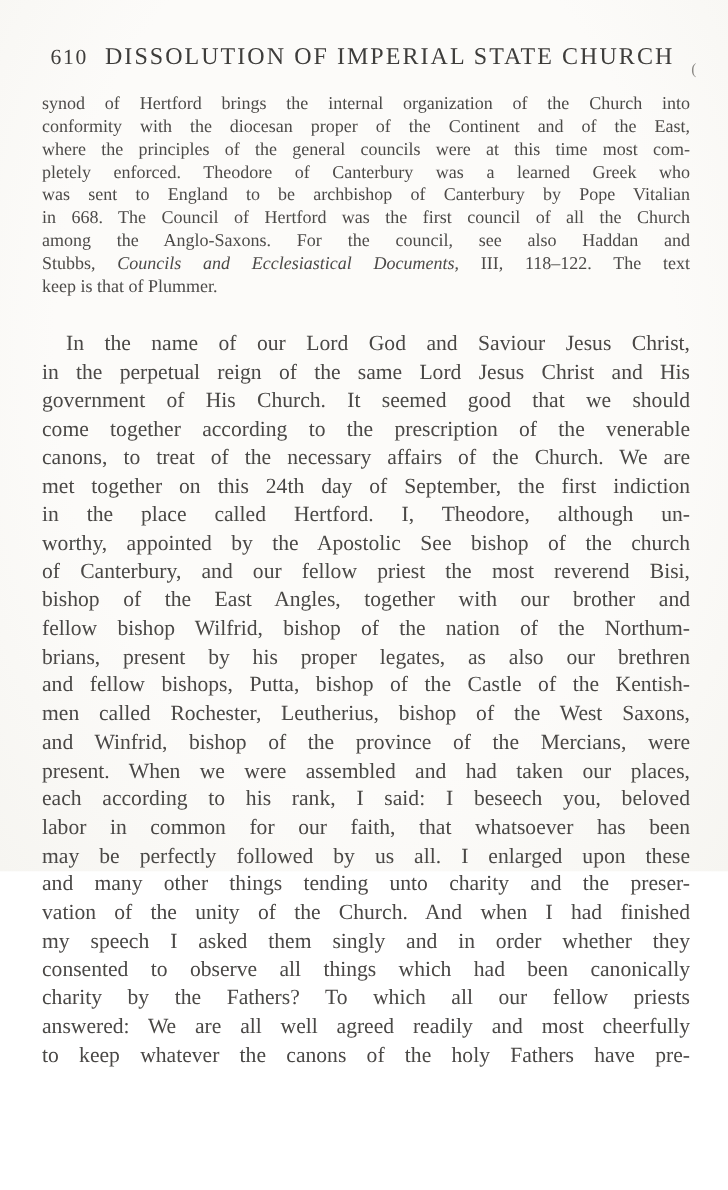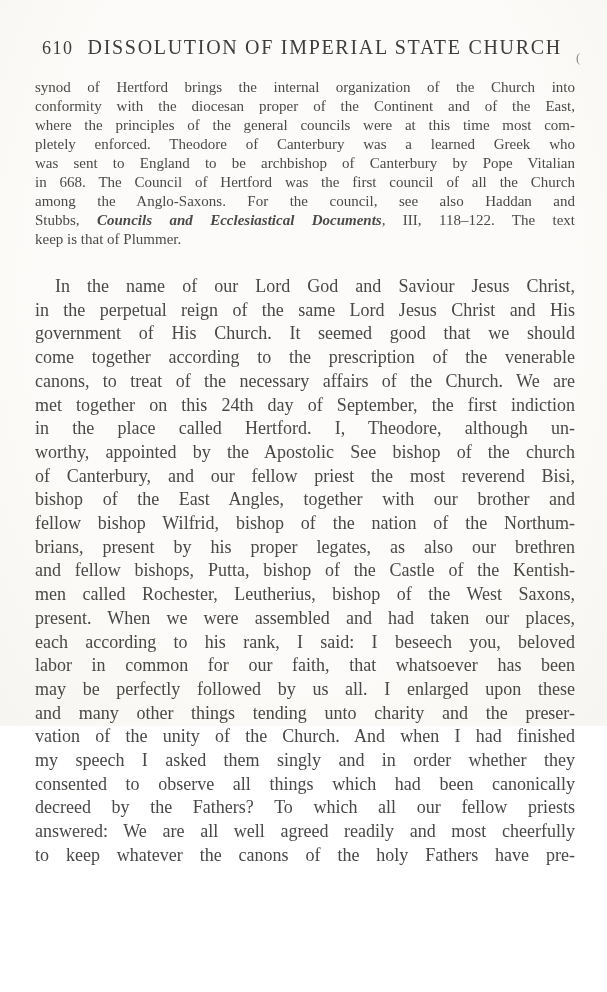--- a/index.html
+++ b/index.html
@@ -70,21 +70,20 @@
     text-align-last: justify;
   }
   .line.flush {
     text-align-last: left;
   }
   .line.indent {
     text-indent: 20px;
   }
   .em {
     font-style: italic;
-    font-weight: bold;
   }
 </style>
 </head>
 <body>
 
 <div class="page">
   <div class="header">
     <span class="pagenum">610</span>
     <span class="title">DISSOLUTION OF IMPERIAL STATE CHURCH</span>
   </div>
@@ -108,25 +107,26 @@
       <div class="line"><span>canons, to treat of the necessary affairs of the Church.  We are</span></div>
       <div class="line"><span>met together on this 24th day of September, the first indiction</span></div>
       <div class="line"><span>in the place called Hertford.  I, Theodore, although un-</span></div>
       <div class="line"><span>worthy, appointed by the Apostolic See bishop of the church</span></div>
       <div class="line"><span>of Canterbury, and our fellow priest the most reverend Bisi,</span></div>
       <div class="line"><span>bishop of the East Angles, together with our brother and</span></div>
       <div class="line"><span>fellow bishop Wilfrid, bishop of the nation of the Northum-</span></div>
       <div class="line"><span>brians, present by his proper legates, as also our brethren</span></div>
       <div class="line"><span>and fellow bishops, Putta, bishop of the Castle of the Kentish-</span></div>
       <div class="line"><span>men called Rochester, Leutherius, bishop of the West Saxons,</span></div>
+      <div class="line"><span>and Winfrid, bishop of the province of the Mercians, were</span></div>
       <div class="line"><span>present.  When we were assembled and had taken our places,</span></div>
       <div class="line"><span>each according to his rank, I said:  I beseech you, beloved</span></div>
       <div class="line"><span>labor in common for our faith, that whatsoever has been</span></div>
       <div class="line"><span>may be perfectly followed by us all.  I enlarged upon these</span></div>
       <div class="line"><span>and many other things tending unto charity and the preser-</span></div>
       <div class="line"><span>vation of the unity of the Church.  And when I had finished</span></div>
       <div class="line"><span>my speech I asked them singly and in order whether they</span></div>
       <div class="line"><span>consented to observe all things which had been canonically</span></div>
-      <div class="line"><span>decreed by the Fathers?  To which all our fellow priests</span></div>
+      <div class="line"><span>charity by the Fathers?  To which all our fellow priests</span></div>
       <div class="line"><span>answered:  We are all well agreed readily and most cheerfully</span></div>
       <div class="line"><span>to keep whatever the canons of the holy Fathers have pre-</span></div>
     </div>
 </div>
 
 </body></html>

